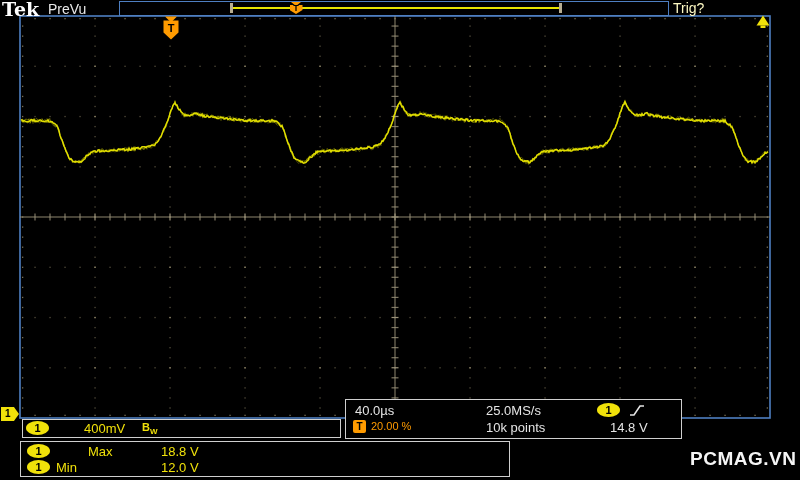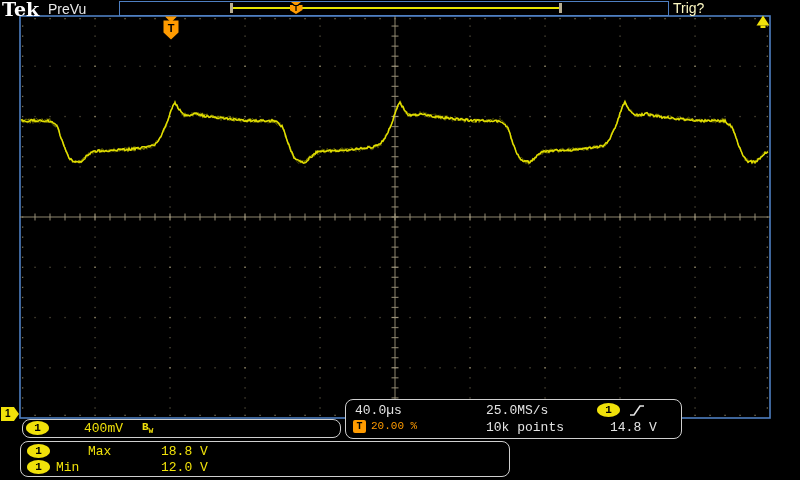--- a/index.html
+++ b/index.html
@@ -16,21 +16,21 @@
   .bracket{position:absolute;top:1px;width:3px;height:10px;background:#b8ae92;}
   .bracket.left{left:110px;}
   .bracket.right{left:439px;}
   .mini-t{position:absolute;left:169px;top:0px;width:14px;height:13px;}
   .mini-t .tri{width:0;height:0;margin:0 auto;border-left:5px solid transparent;
                border-right:5px solid transparent;border-top:4px solid #ff9b00;}
   .mini-t .badge{width:13px;height:9px;margin:-1px auto 0;background:#ff9b00;
                  clip-path:polygon(0 0,100% 0,100% 55%,50% 100%,0 55%);
                  color:#000;font-size:9px;font-weight:bold;line-height:7px;text-align:center;}
   
-  .robox{background:#000;border:1.5px solid #cfcfcf;border-radius:8px;z-index:4;font-family:Liberation Mono, monospace;}
+  .robox{background:#000;border:1.5px solid #cfcfcf;border-radius:0;z-index:4;}
   #chbox{left:22px;top:419px;width:317px;height:17px;}
   #hbox{left:345px;top:399px;width:335px;height:38px;}
   #measbox{left:20px;top:441px;width:488px;height:34px;}
   .oval{position:absolute;width:23px;height:14px;background:#f0e10a;border-radius:50%;
         color:#000;font-size:11px;font-weight:bold;text-align:center;line-height:14px;}
   .ytxt{color:#f0e10a;font-size:13px;}
   .wtxt{color:#e4e4e4;font-size:13px;}
   .otxt{color:#ff9b00;font-size:11px;}
   .tsq{position:absolute;width:13px;height:13px;background:#ff9b00;border-radius:2px;
        color:#000;font-weight:bold;font-size:10px;text-align:center;line-height:13px;}
@@ -984,13 +984,14 @@
       <div class="abs ytxt" style="left:35px;top:2px;margin-left:32px;">Max</div>
       <div class="abs ytxt" style="left:140px;top:2px;">18.8 V</div>
     </div>
     <div>
       <div class="oval" style="left:6px;top:18px;">1</div>
       <div class="abs ytxt" style="left:35px;top:18px;">Min</div>
       <div class="abs ytxt" style="left:140px;top:18px;">12.0 V</div>
     </div>
   </div>
 
+  <div class="abs watermark">PCMAG.VN</div>
 </div>
 
 </body></html>

